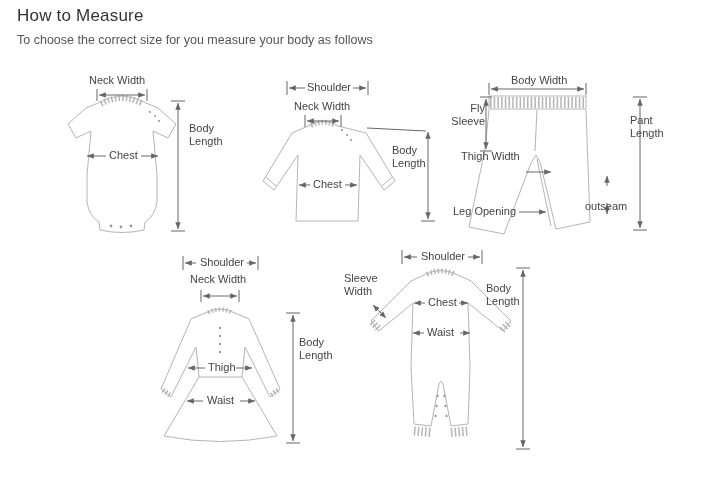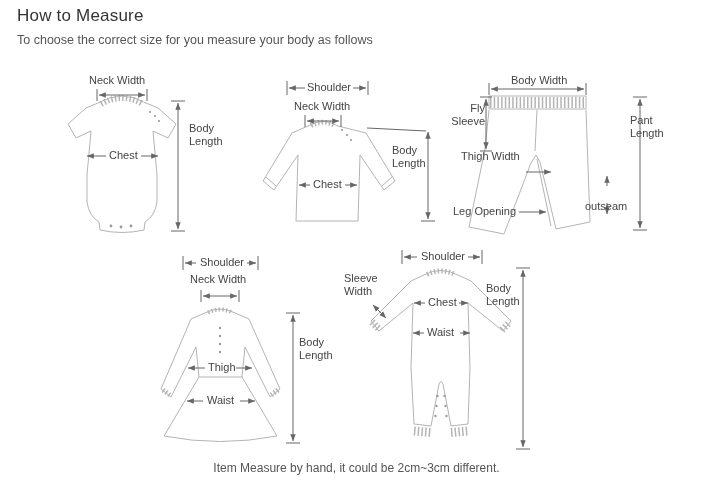--- a/index.html
+++ b/index.html
@@ -194,14 +194,13 @@
   <span class="lbl" style="left:207px;top:394px">Waist</span>
 
   <span class="lbl" style="left:421px;top:250px">Shoulder</span>
   <span class="lbl" style="left:344px;top:272px">Sleeve
 Width</span>
   <span class="lbl" style="left:428px;top:296px">Chest</span>
   <span class="lbl" style="left:427px;top:326px">Waist</span>
   <span class="lbl" style="left:486px;top:282px">Body
 Length</span>
 
-  <p class="footer-note">Item Measure by hand, it could be 2cm~3cm different.</p>
 </div>
 
 </body></html>

